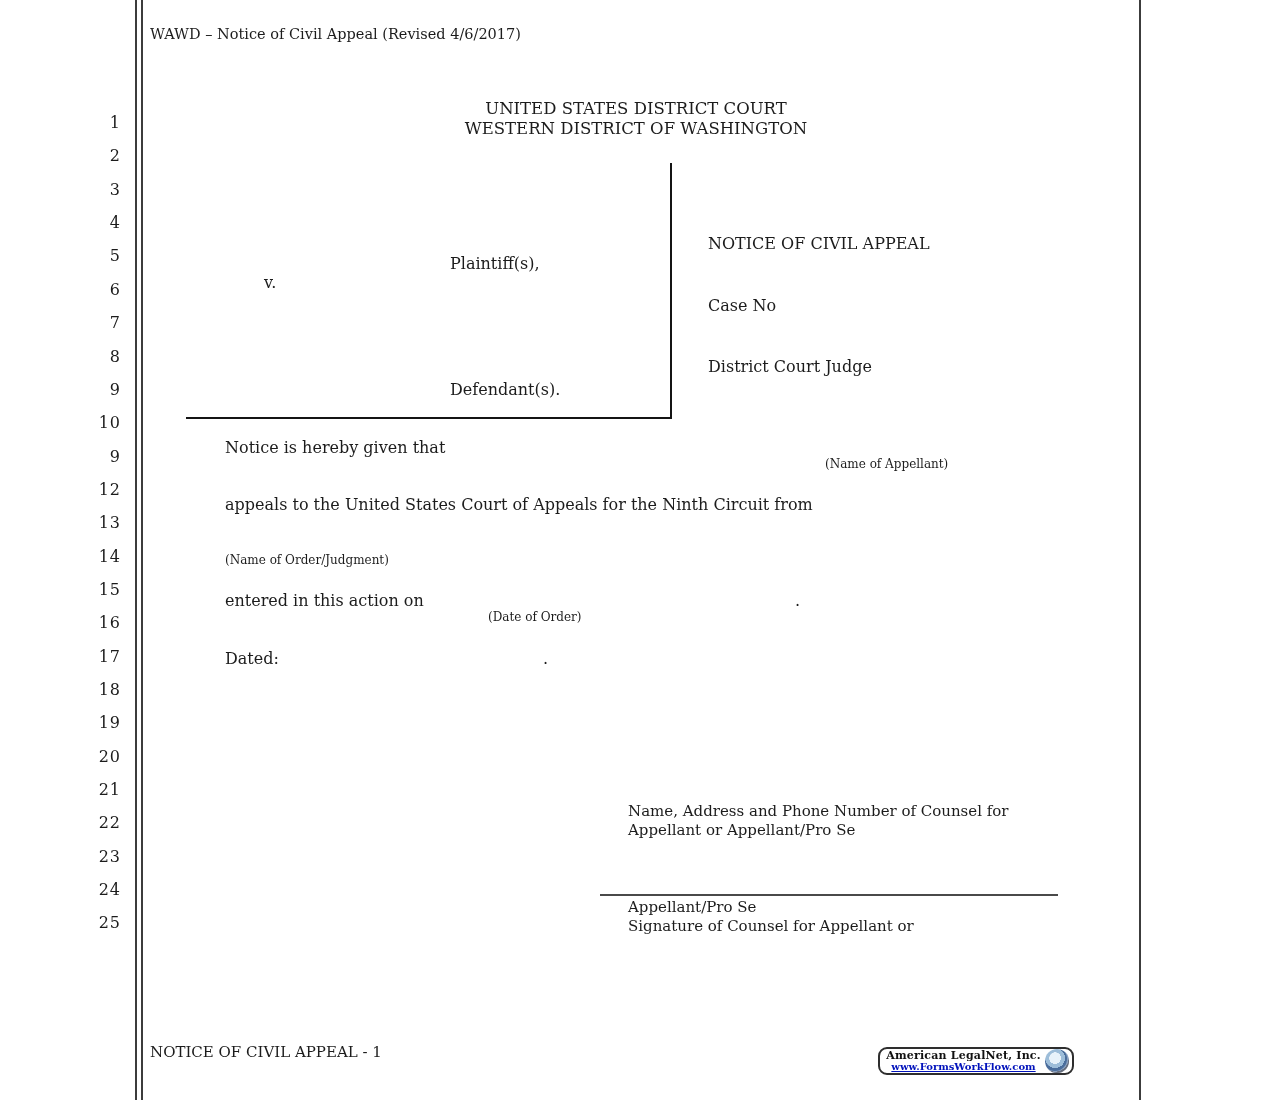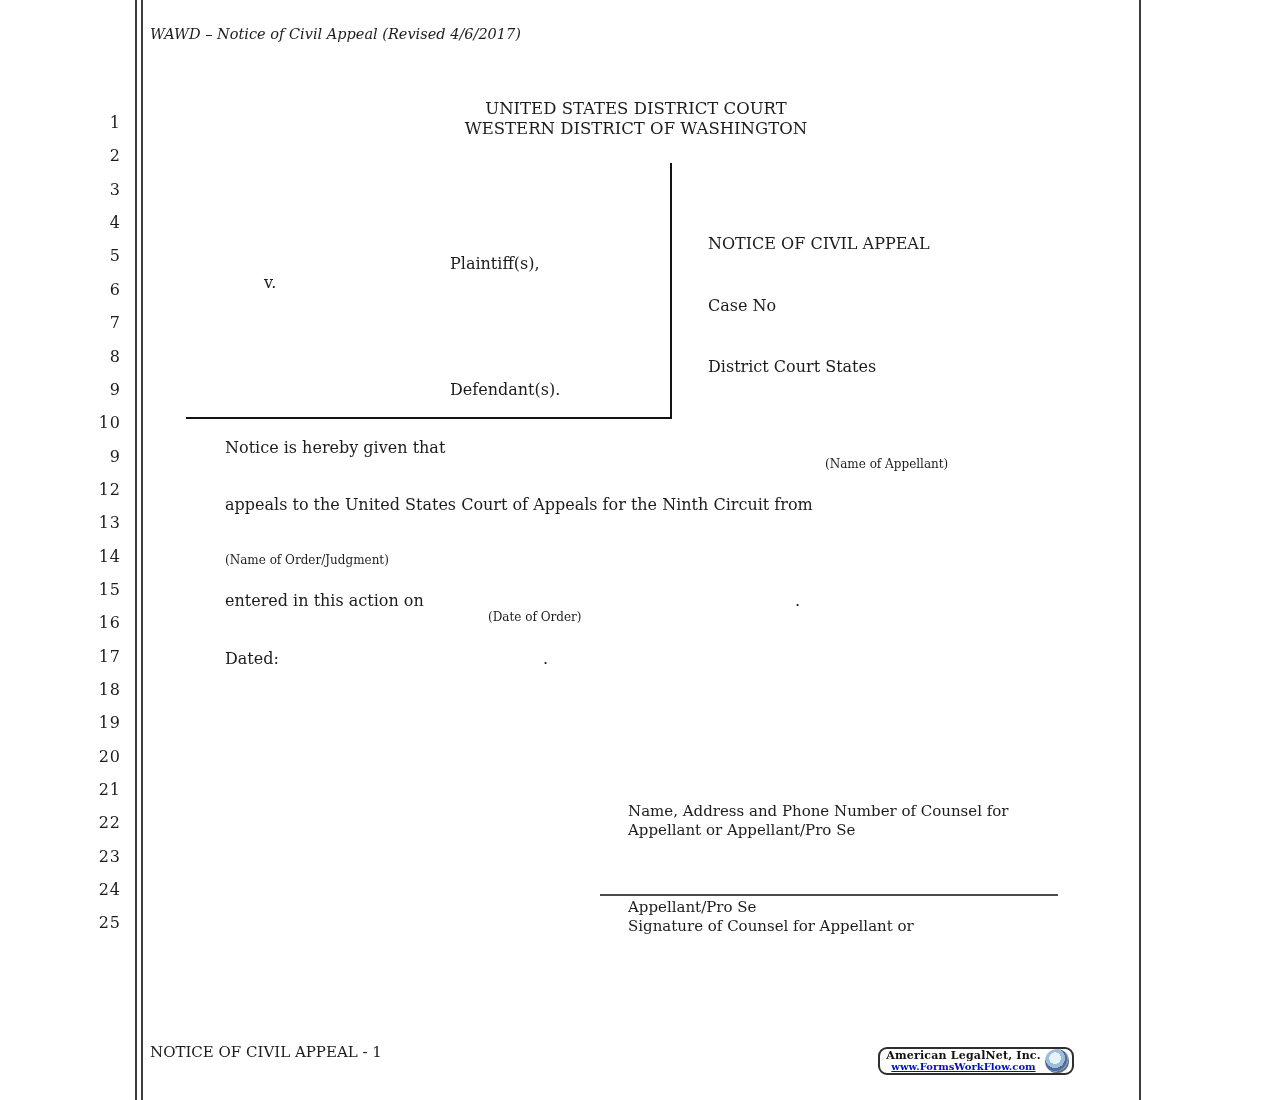--- a/index.html
+++ b/index.html
@@ -13,21 +13,21 @@
   .rule-v { position:absolute; top:0; bottom:0; background:#3c3c3c; }
   .rule-left-1  { left:135px; width:2px; }
   .rule-left-2  { left:141px; width:2px; }
   .rule-right   { left:1139px; width:2px; }
 
   .lineno {
     position:absolute; left:85px; width:36px; text-align:right;
     font-size:16px; line-height:20px; letter-spacing:1px;
   }
 
-  .doc-header { left:150px; top:26px; font-size:14.5px;font-style:italic; }
+  .doc-header { left:150px; top:26px; font-size:14.5px; }
 
   .court-title {
     left:132px; top:99px; width:1008px; text-align:center;
     font-size:16.5px; line-height:20px; white-space:normal;
   }
 
   
   .caption-box {
     position:absolute; left:186px; top:163px; width:484px; height:254px;
     border-right:2px solid #141414; border-bottom:2px solid #141414;
@@ -105,21 +105,21 @@
   </div>
 
   <div class="caption-box">
     <span class="cap-text" style="left:264px; top:91px">Plaintiff(s),</span>
     <span class="cap-text" style="left:78px;  top:110px">v.</span>
     <span class="cap-text" style="left:264px; top:217px">Defendant(s).</span>
   </div>
 
   <div class="abs body-text" style="left:708px; top:234px">NOTICE OF CIVIL APPEAL</div>
   <div class="abs body-text" style="left:708px; top:296px">Case No</div>
-  <div class="abs body-text" style="left:708px; top:357px">District Court States</div>
+  <div class="abs body-text" style="left:708px; top:357px">District Court Judge</div>
 
   <div class="abs body-text" style="left:225px; top:438px">Notice is hereby given that</div>
   <div class="abs hint-text" style="left:825px; top:457px">(Name of Appellant)</div>
   <div class="abs body-text" style="left:225px; top:495px">appeals to the United States Court of Appeals for the Ninth Circuit from</div>
   <div class="abs hint-text" style="left:225px; top:553px">(Name of Order/Judgment)</div>
   <div class="abs body-text" style="left:225px; top:591px">entered in this action on</div>
   <div class="abs body-text" style="left:795px; top:591px">.</div>
   <div class="abs hint-text" style="left:488px; top:610px">(Date of Order)</div>
   <div class="abs body-text" style="left:225px; top:649px">Dated:</div>
   <div class="abs body-text" style="left:543px; top:649px">.</div>

